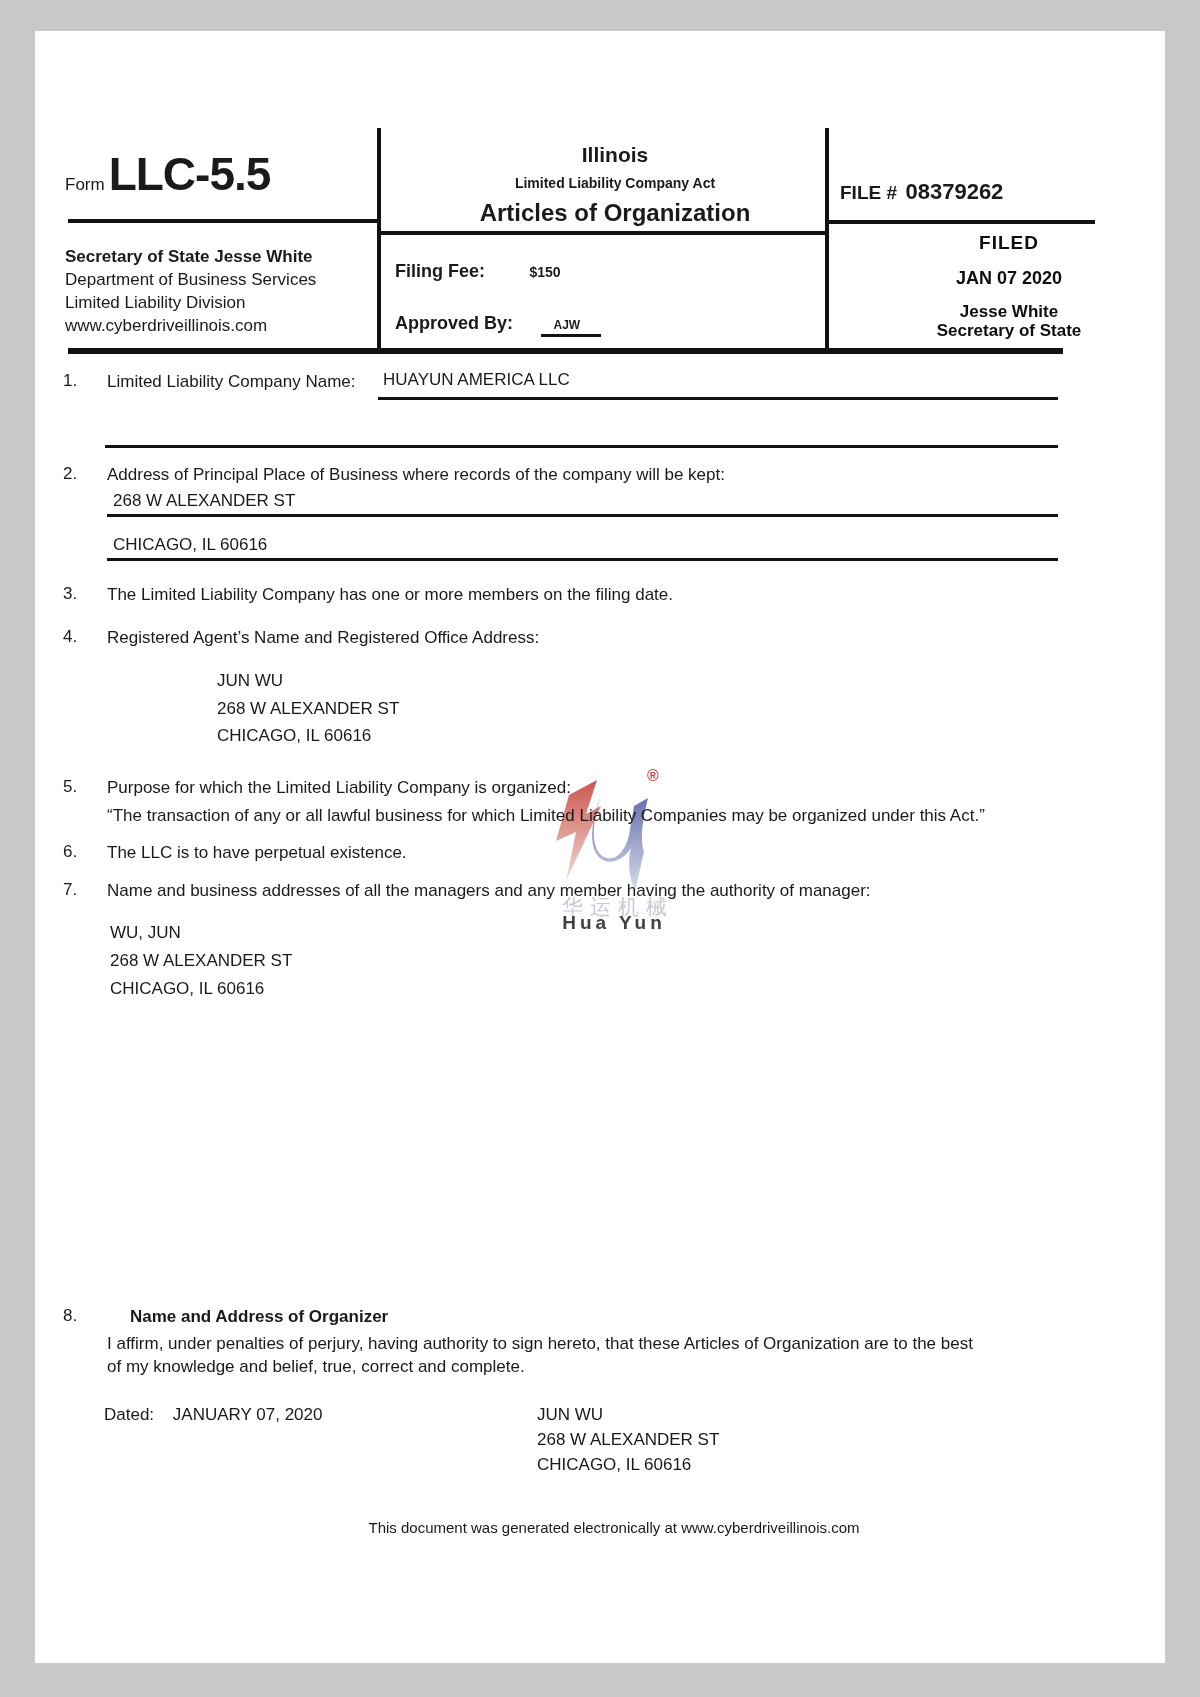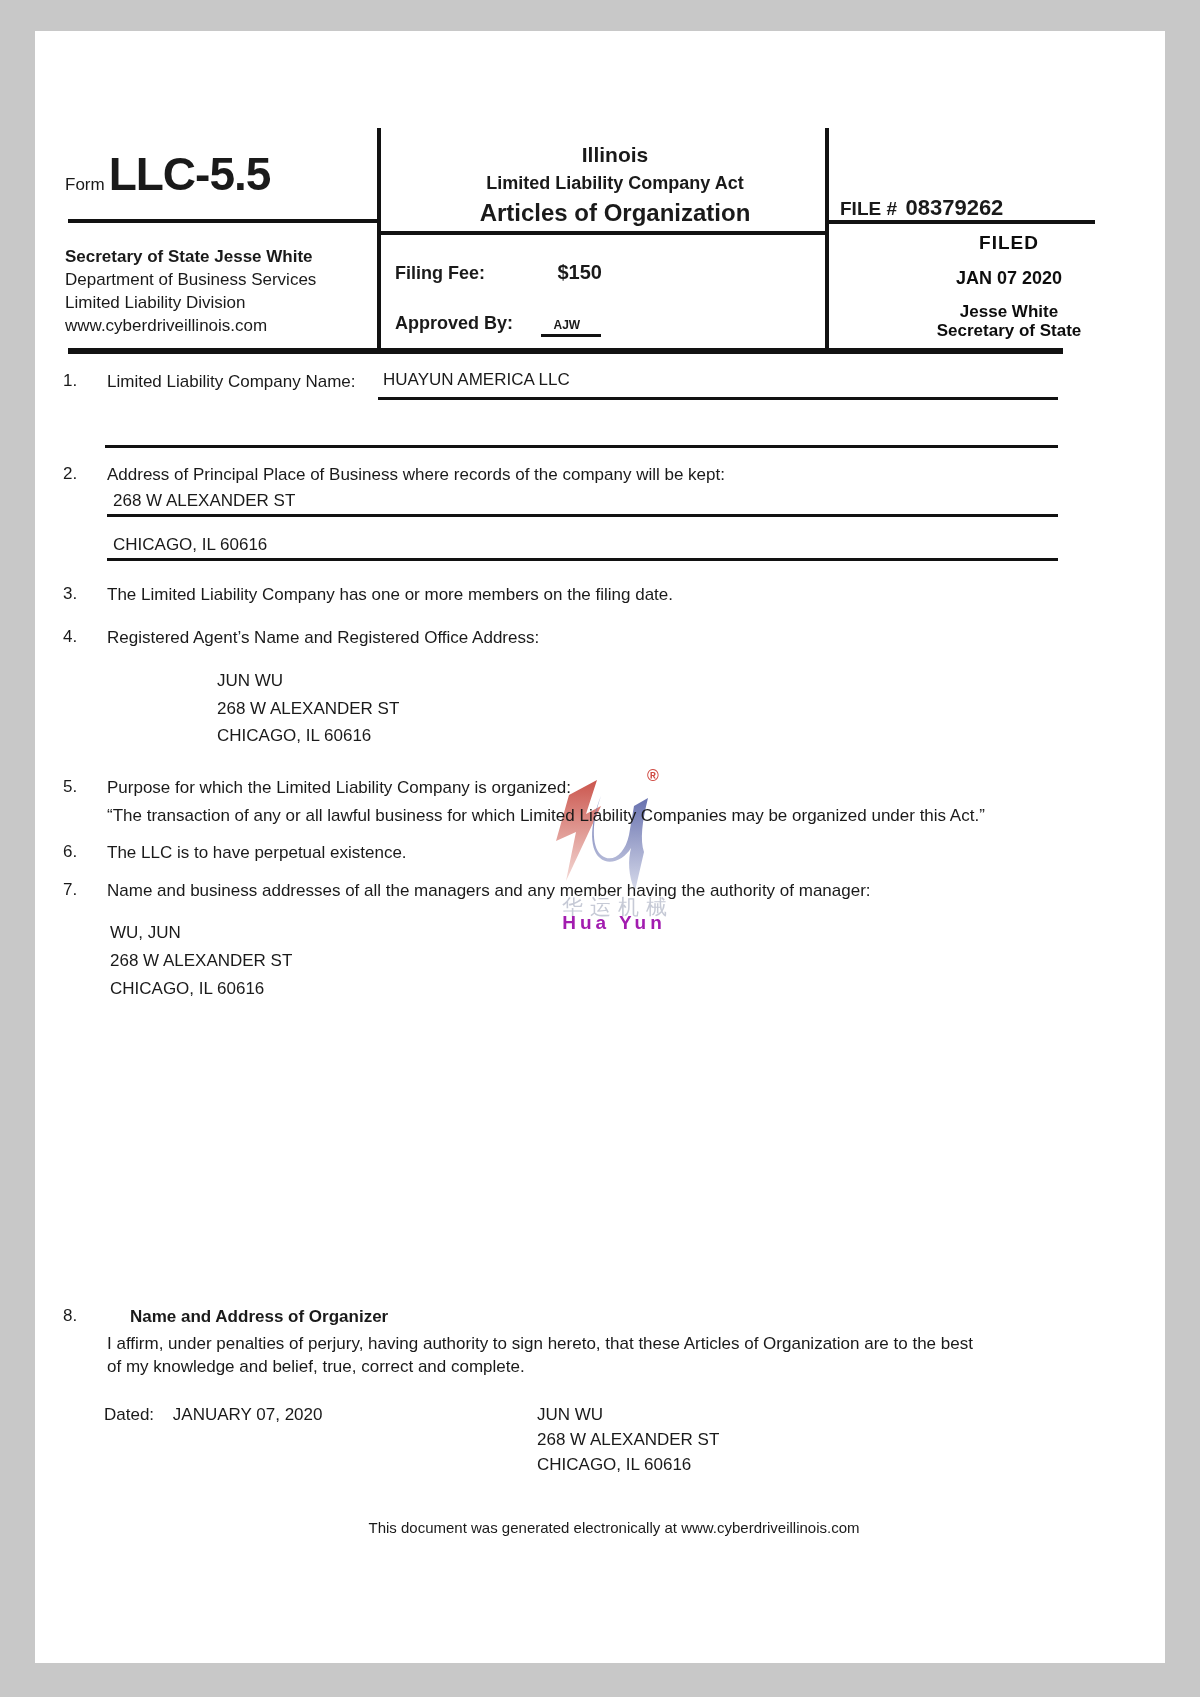--- a/index.html
+++ b/index.html
@@ -16,21 +16,21 @@
   }
   .abs { position:absolute; }
   .ln { position:absolute; background:#121212; }
   .b { font-weight:700; }
   .t17 { font-size:17px; line-height:22px; }
   .t13 { font-size:17px; line-height:16px; }
   .num { font-size:17px; }
   .center { text-align:center;padding-left:28px; }
   .stamp { font-weight:700; color:#0d0d0d; }
   .wm-cn { font-size:21px; letter-spacing:7px; color:#c6cad6; }
-  .wm-en { font-size:19px; font-weight:700; letter-spacing:4px; color:#a21caf; }
+  .wm-en { font-size:19px; font-weight:700; letter-spacing:4px; color:#404040; }
   .wm-reg { font-size:16px; color:#cf4a42; font-weight:700; }
 </style>
 </head>
 <body>
 
 <div class="page">
 
   <div class="abs" style="left:490px; top:730px; width:150px; z-index:0;">
     <span class="abs wm-reg" style="left:122px; top:6px;">®</span>
     <svg class="abs" style="left:12px; top:18px;" width="122" height="114" viewBox="0 0 122 114">
@@ -64,34 +64,34 @@
   </div>
   <div class="abs" style="left:30px; top:214px; font-size:17px; line-height:23px;">
     <div class="b">Secretary of State Jesse White</div>
     <div>Department of Business Services</div>
     <div>Limited Liability Division</div>
     <div>www.cyberdriveillinois.com</div>
   </div>
 
   <div class="abs center" style="left:342px; top:109px; width:448px;">
     <div class="b" style="font-size:21px; line-height:29px;">Illinois</div>
-    <div class="b" style="font-size:18px; line-height:29px;">Limited Liability Company Act</div>
+    <div class="b" style="font-size:14px; line-height:29px;">Limited Liability Company Act</div>
     <div class="b" style="font-size:24px; line-height:30px;">Articles of Organization</div>
   </div>
   <div class="abs" style="left:360px; top:230px;">
     <span class="b" style="font-size:18px;">Filing Fee:</span>
-    <span class="b" style="font-size:20px; margin-left:68px;">$150</span>
+    <span class="b" style="font-size:14px; margin-left:40px;">$150</span>
   </div>
   <div class="abs" style="left:360px; top:282px;">
     <span class="b" style="font-size:18px;">Approved By:</span>
     <span class="b" style="font-size:12px; margin-left:36px;">AJW</span>
   </div>
   <div class="ln" style="left:506px; top:303px; width:60px; height:3px;"></div>
 
-  <div class="abs" style="left:805px; top:164px;">
+  <div class="abs" style="left:805px; top:148px;">
     <span class="b" style="font-size:19px;">FILE #</span>
     <span class="b" style="font-size:22px; margin-left:4px;">08379262</span>
   </div>
   <div class="abs center stamp" style="left:830px; top:201px; width:260px; font-size:19px; letter-spacing:1px;">FILED</div>
   <div class="abs center stamp" style="left:830px; top:237px; width:260px; font-size:18px;">JAN 07 2020</div>
   <div class="abs center stamp" style="left:830px; top:271px; width:260px; font-size:17px;">Jesse White</div>
   <div class="abs center stamp" style="left:830px; top:290px; width:260px; font-size:17px;">Secretary of State</div>
 
   <div class="abs num" style="left:28px; top:340px;">1.</div>
   <div class="abs t17" style="left:72px; top:340px;">Limited Liability Company Name:</div>

